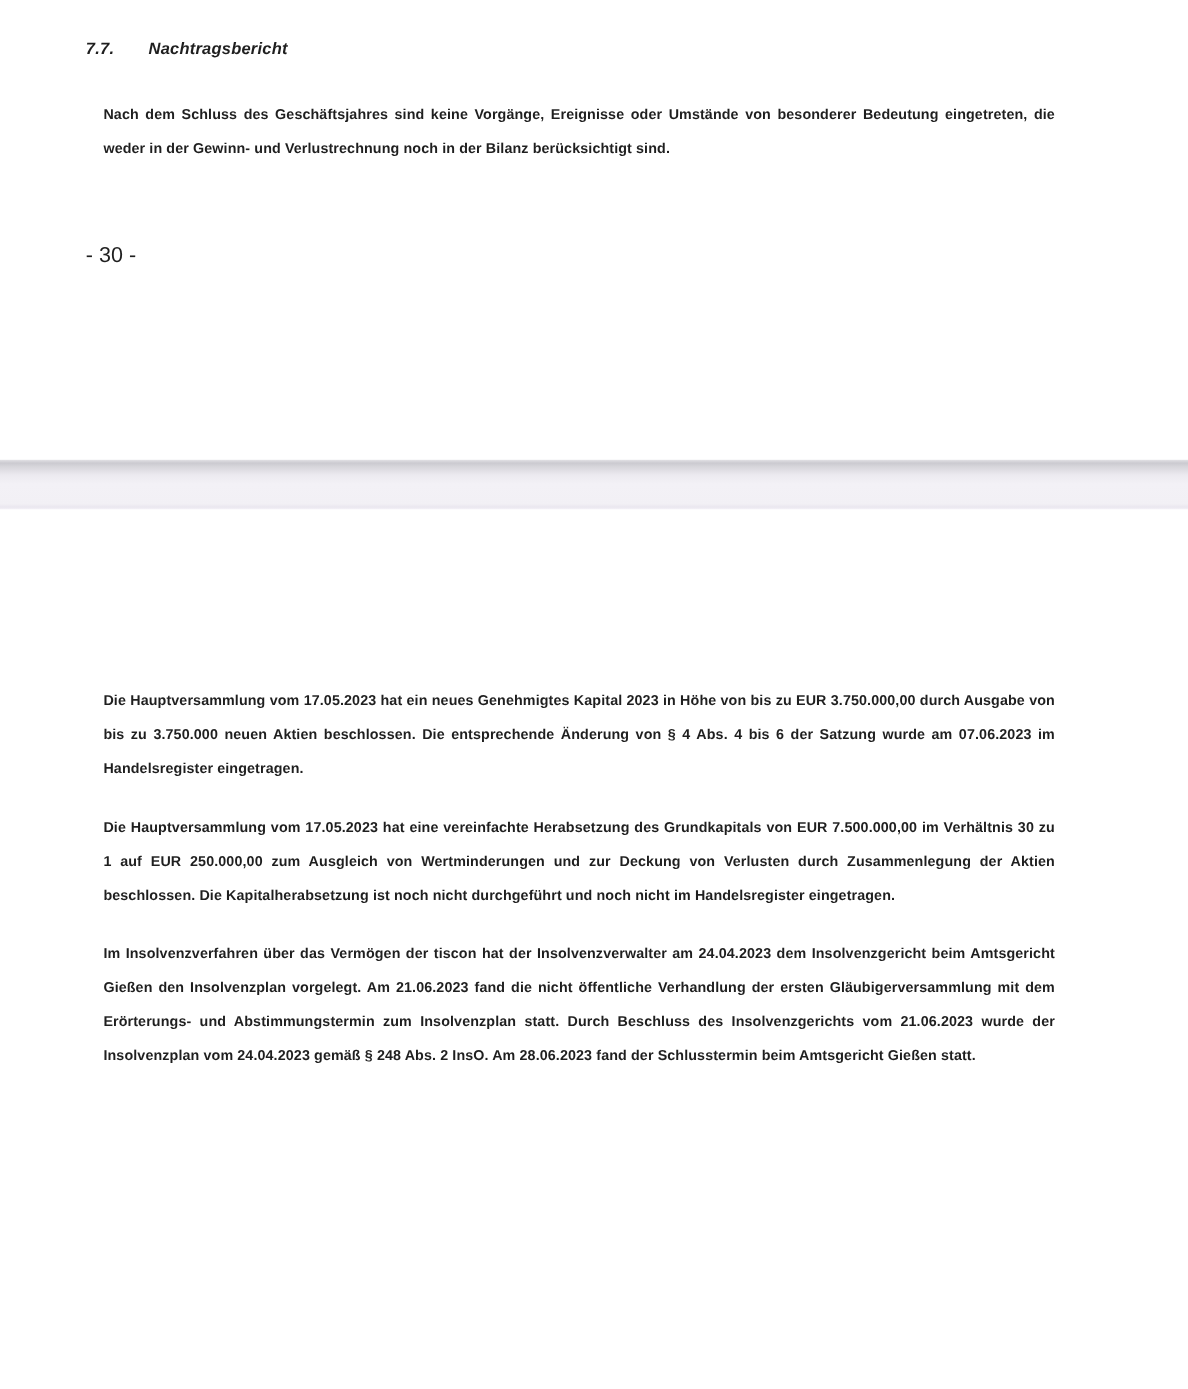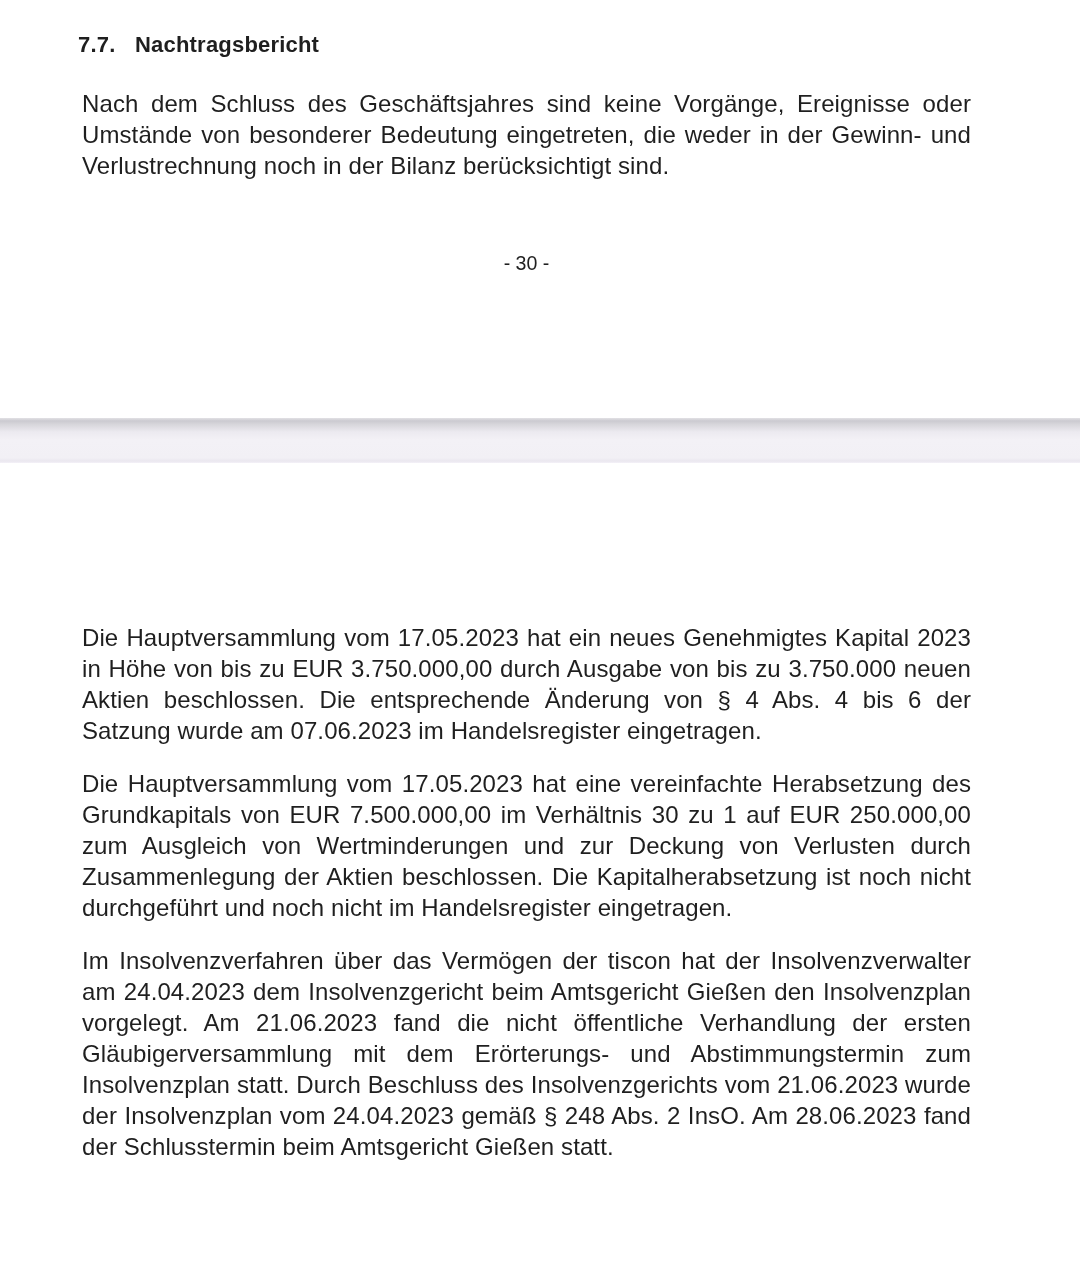--- a/index.html
+++ b/index.html
@@ -14,47 +14,49 @@
     overflow: hidden;
     font-family: "Liberation Sans", sans-serif;
     color: #1f1f1f;
   }
   .page-content {
     position: absolute;
     left: 78px;
     width: 897px;
   }
   .page-top { top: 33px; }
-  .page-bottom { top: 618px; }
+  .page-bottom { top: 605px; }
 
   .doc-heading {
-    font-size: 22px;
+    font-size: 15px;
     font-weight: bold;
     line-height: 24px;
     letter-spacing: 0.2px;
     white-space: nowrap;
+    font-style: italic;
   }
   .doc-heading .heading-number {
     display: inline-block;
     width: 57px;
   }
   .para {
-    font-size: 24px;
+    font-size: 13px;
     line-height: 31px;
     letter-spacing: 0.1px;
     text-align: justify;
     text-justify: inter-word;
-    margin: 4px;
+    margin: 16px;
+    font-weight: bold;
   }
   .para + .para { margin-top: 22px; }
   .first-para { margin-top: 31px; }
   .page-number {
     font-size: 19.6px;
     line-height: 31px;
-    text-align: center;
+    text-align: left;
     margin-top: 67px;
   }
   .page-divider {
     position: absolute;
     top: 418px;
     left: 0;
     width: 1080px;
     height: 45px;
     background: linear-gradient(
       to bottom,

